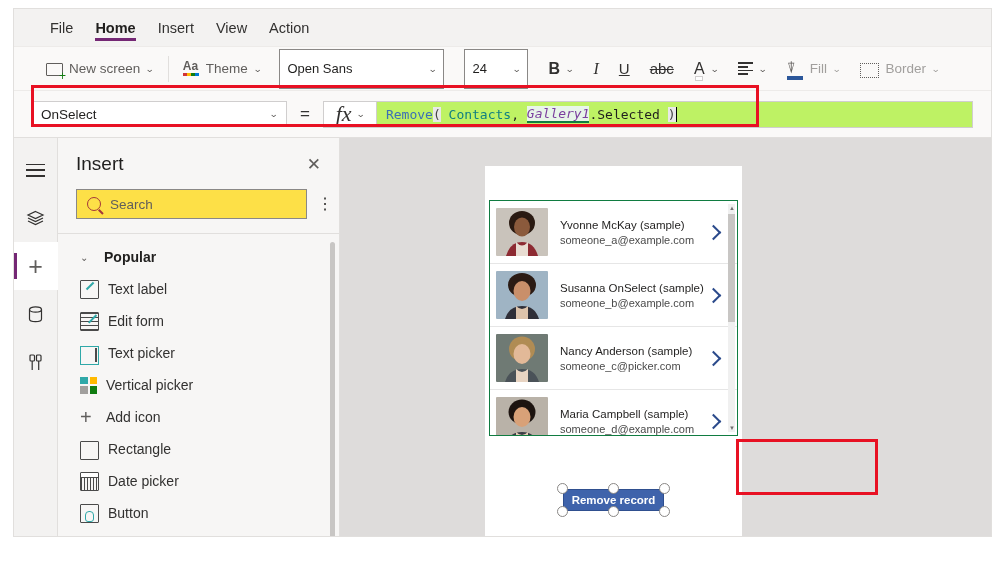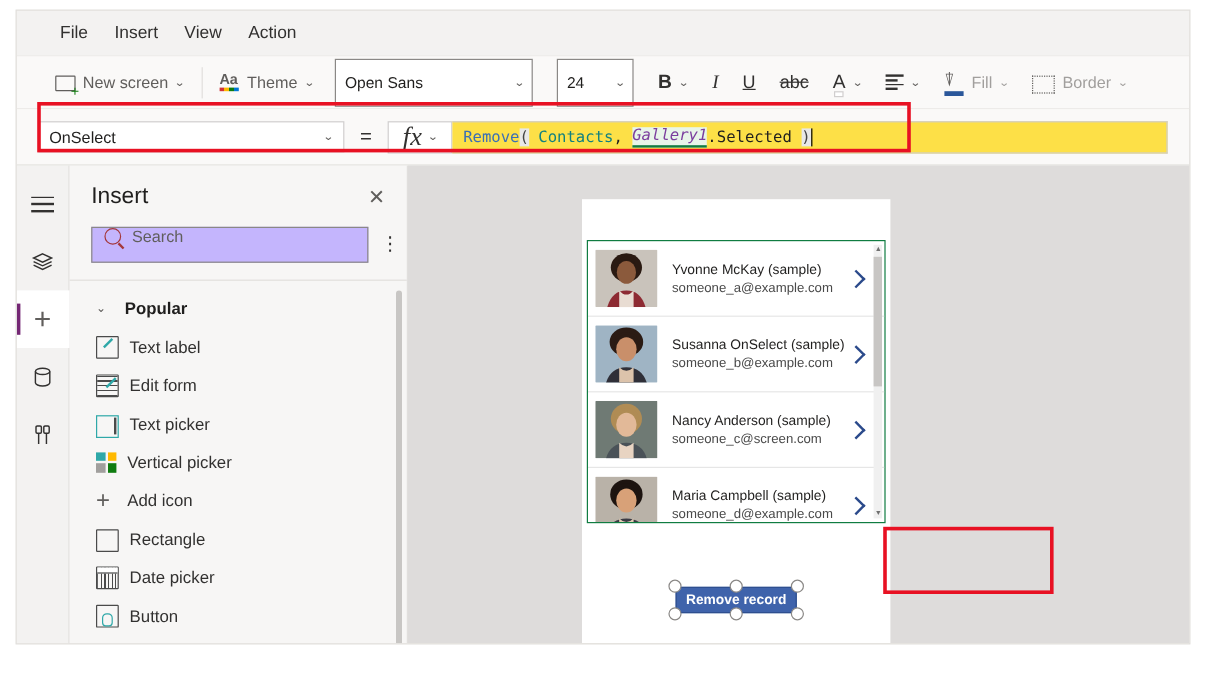--- a/index.html
+++ b/index.html
@@ -98,21 +98,21 @@
     padding:0 8px;font-size:13.5px;color:#201f1e;box-sizing:border-box;cursor:pointer;
   }
   .eq{font-size:17px;color:#323130;margin:0 13px;}
   .fx-btn{
     width:54px;height:27px;border:1px solid #d0cece;background:#fff;
     display:flex;align-items:center;justify-content:center;gap:5px;
     box-sizing:border-box;cursor:pointer;
   }
   .fx-btn .fx{font-family:"Liberation Serif",serif;font-style:italic;font-size:22px;color:#323130;}
   .formula{
-    flex:1;height:27px;background:#fde047;border:1px solid #d0cece;border-left:none;
+    flex:1;height:27px;background:#bef264;border:1px solid #d0cece;border-left:none;
     display:flex;align-items:center;
     font-family:"DejaVu Sans Mono", monospace;font-size:13px;
     padding-left:9px;box-sizing:border-box;white-space:pre;cursor:text;
     margin-right:18px;
   }
   .t-fn{color:#3b6fb6;}
   .t-paren{color:#444;background:#e8e8e8;}
   .t-tbl{color:#118080;}
   .t-ctl{color:#7b3f9e;font-style:italic;background:#e8f5e9;border-bottom:2px solid #107c41;}
   .t-plain{color:#201f1e;}
@@ -146,22 +146,22 @@
   .panel{
     width:282px;background:#f7f6f5;border-right:1px solid #e1dfdd;
     display:flex;flex-direction:column;box-sizing:border-box;flex:0 0 auto;position:relative;
   }
   .panel-head{padding:15px 18px 0 18px;}
   .panel-title-row{display:flex;align-items:center;justify-content:space-between;}
   .panel-title{font-size:19px;color:#201f1e;}
   .close-x{font-size:17px;color:#605e5c;cursor:pointer;line-height:1;}
   .search-row{display:flex;align-items:center;gap:10px;margin-top:14px;padding-bottom:14px;}
   .search-box{
-    flex:1;height:30px;border:1px solid #8a8886;background:#c4b5fd;
-    display:flex;align-items:flex-start;gap:9px;padding:0 10px;box-sizing:border-box;cursor:text;
+    flex:1;height:30px;border:1px solid #8a8886;background:#fde047;
+    display:flex;align-items:center;gap:9px;padding:0 10px;box-sizing:border-box;cursor:text;
   }
   .mag{width:12px;height:12px;border:1.6px solid #a4373a;border-radius:50%;position:relative;flex:0 0 auto;}
   .mag:after{content:"";position:absolute;right:-4px;bottom:-3px;width:6px;height:1.6px;background:#a4373a;transform:rotate(45deg);}
   .search-ph{font-size:13.5px;color:#605e5c;}
   .kebab{font-size:16px;color:#323130;letter-spacing:0;cursor:pointer;line-height:10px;width:4px;text-align:center;}
   .panel-divider{height:1px;background:#e1dfdd;}
   .panel-list{flex:1;overflow:hidden;position:relative;padding-top:7px;}
   .grp{
     display:flex;align-items:center;gap:14px;height:32px;padding-left:22px;
     font-size:14px;font-weight:bold;color:#201f1e;cursor:pointer;
@@ -236,20 +236,21 @@
 
   .clip{width:100%;height:100%;display:block;}
 </style>
 </head>
 <body>
 
 <div class="app">
 
   <div class="menubar">
     <div class="menu-item">File</div>
+    <div class="menu-item active">Home</div>
     <div class="menu-item">Insert</div>
     <div class="menu-item">View</div>
     <div class="menu-item">Action</div>
   </div>
 
   <div class="ribbon">
     <div class="rb">
       <span class="ico ic-newscreen"></span>
       <span>New screen</span>
       <span class="chev">⌄</span>
@@ -472,21 +473,21 @@
                 <rect width="52" height="48" fill="#6f7a74"></rect>
                 <ellipse cx="26" cy="15" rx="13" ry="12.5" fill="#b08c54"></ellipse>
                 <ellipse cx="26" cy="20" rx="8.5" ry="10" fill="#e2b998"></ellipse>
                 <path d="M26 8 q-10 0 -10 11 q-2 -13 10 -13 q12 0 10 13 q0 -11 -10 -11z" fill="#b08c54"></path>
                 <path d="M9 48 q4 -13 17 -13 q13 0 17 13z" fill="#4a5258"></path>
                 <path d="M20 35 q6 6 12 0 l0 13 l-12 0z" fill="#e8d4c2"></path>
               </svg>
             </div>
             <div class="gtxt">
               <div class="gname">Nancy Anderson (sample)</div>
-              <div class="gmail">someone_c@screen.com</div>
+              <div class="gmail">someone_c@picker.com</div>
             </div>
             <div class="gchevr"></div>
           </div>
 
           <div class="gal-row">
             <div class="ava">
               <svg class="clip" viewBox="0 0 52 48" preserveAspectRatio="xMidYMid slice">
                 <rect width="52" height="48" fill="#b9b2a8"></rect>
                 <ellipse cx="26" cy="15" rx="13.5" ry="12.5" fill="#1d1410"></ellipse>
                 <ellipse cx="26" cy="20" rx="8.5" ry="10" fill="#d8a178"></ellipse>

